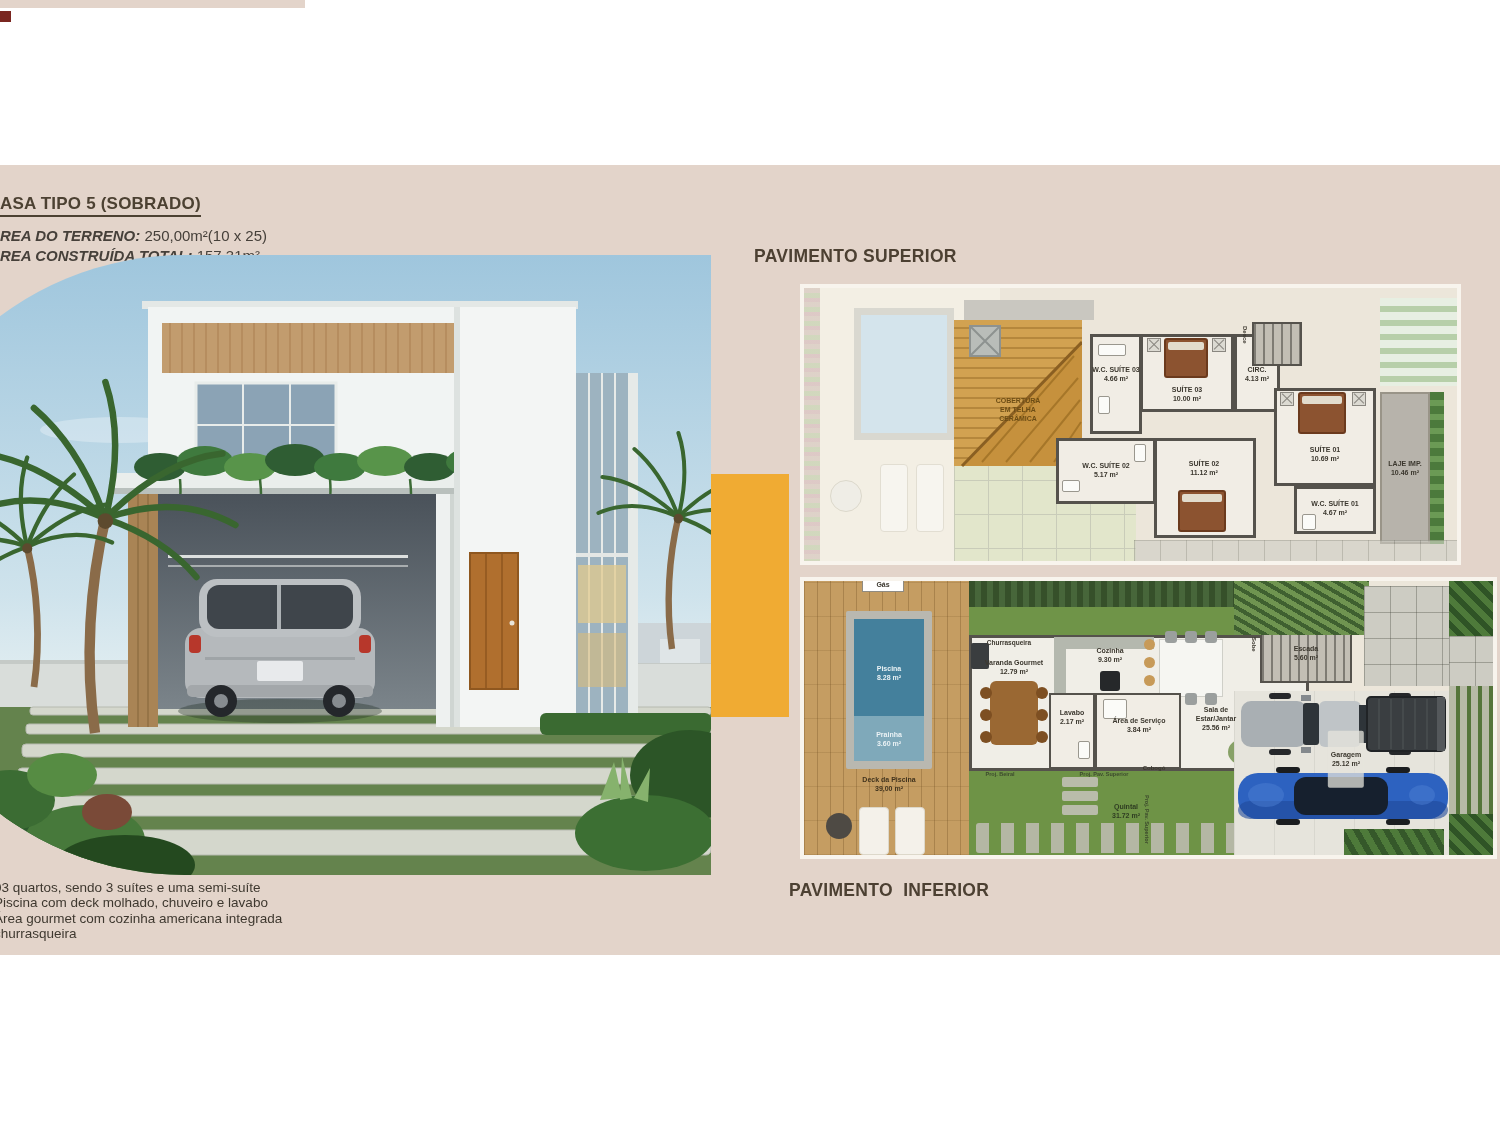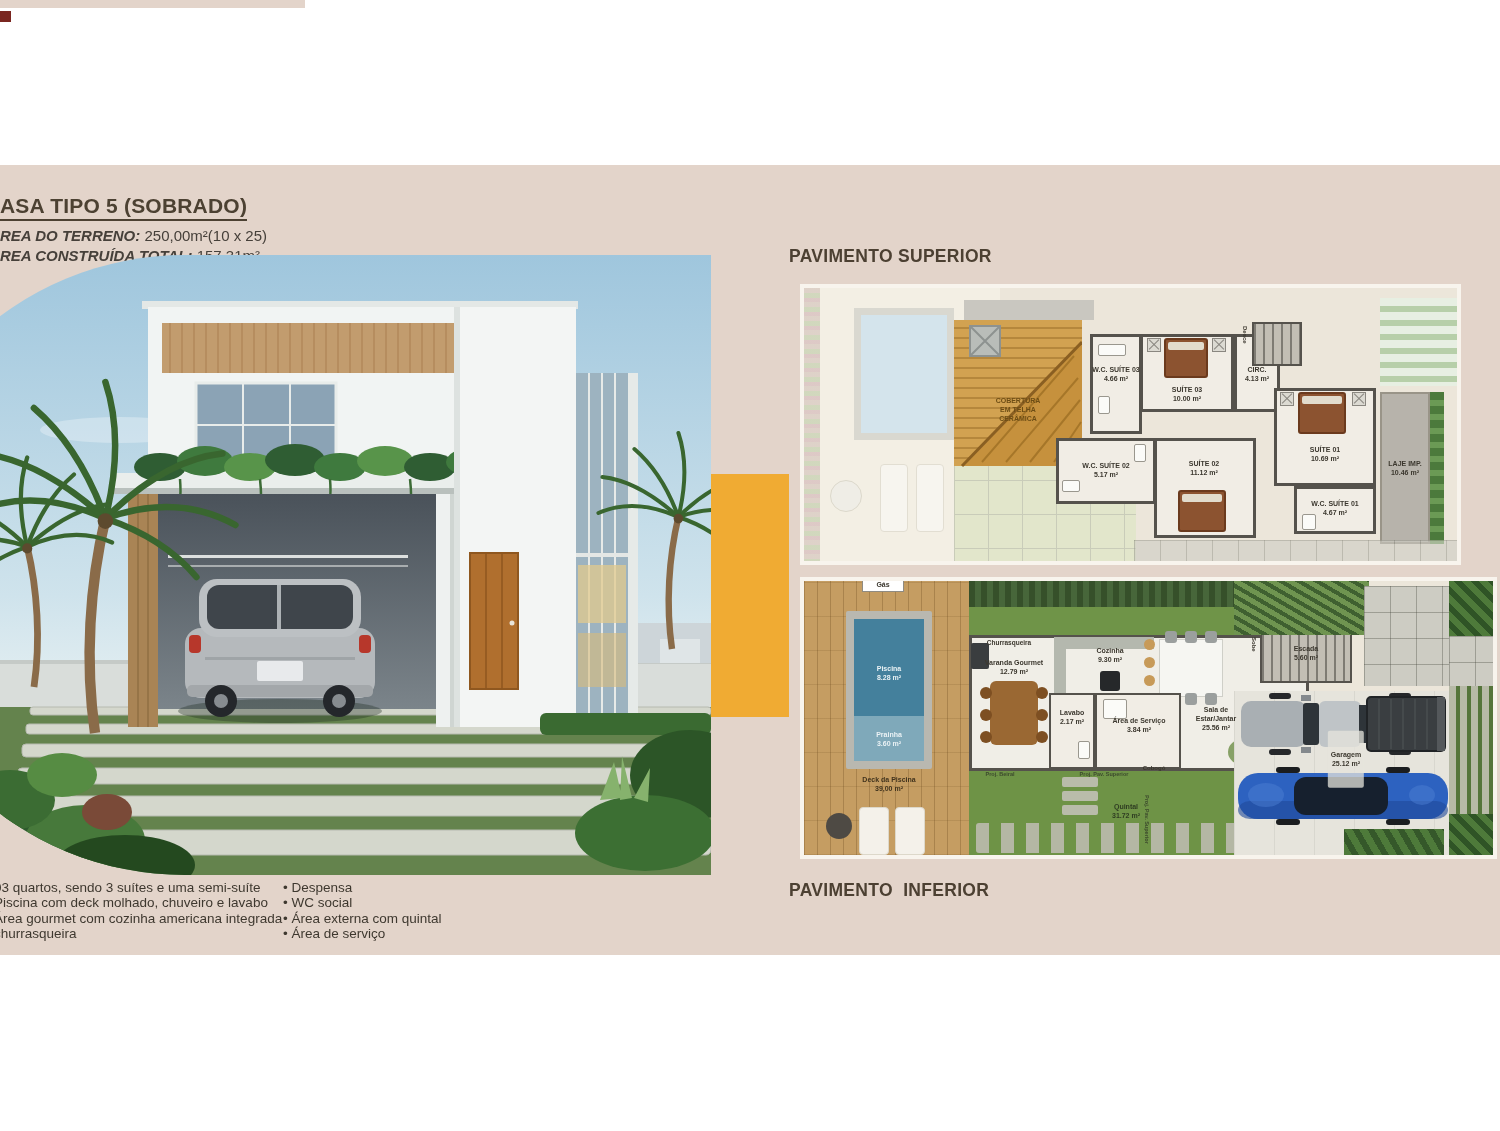--- a/index.html
+++ b/index.html
@@ -6,21 +6,21 @@
   .canvas{position:relative;width:1500px;height:1131px;background:#ffffff;overflow:hidden;
           font-family:"Liberation Sans",sans-serif;color:#4c4132;}
   .abs{position:absolute;}
 
   
   .band{left:0;top:165px;width:1500px;height:790px;background:#e3d4ca;}
   .topstrip{left:0;top:0;width:305px;height:8px;background:#e3d4ca;}
   .maroonsq{left:0;top:11px;width:11px;height:11px;background:#7a2620;}
 
   
-  .title{left:0;top:194px;font-size:21px;font-weight:bold;letter-spacing:.2px;
+  .title{left:0;top:194px;font-size:17px;font-weight:bold;letter-spacing:.2px;
          border-bottom:2.5px solid #4c4132;padding-bottom:1px;color:#4c4132;}
   .specline{font-size:15px;color:#46403a;}
   .specline b{font-style:italic;}
   .spec1{left:0;top:227px;}
   .spec2{left:0;top:247px;}
 
   
   .sechead{font-size:17.5px;font-weight:bold;color:#4c4032;letter-spacing:.3px;white-space:pre;}
 
   
@@ -210,21 +210,21 @@
       <ellipse cx="107" cy="557" rx="25" ry="18" fill="#7a4a38"></ellipse>
       <rect x="540" y="458" width="171" height="22" rx="6" fill="#3a6a31"></rect>
       <ellipse cx="690" cy="520" rx="60" ry="45" fill="#2c5527"></ellipse>
       <ellipse cx="645" cy="578" rx="70" ry="38" fill="#3c6f33"></ellipse>
       <path d="M600,545 l14,-38 l8,36 z M620,545 l2,-44 l10,42 z M634,543 l16,-30 l-2,34 z" fill="#86b26d"></path>
     </g>
   </svg>
 
   <div class="abs orange"></div>
 
-  <div class="abs sechead" style="left:789px;top:246px;">PAVIMENTO SUPERIOR</div>
+  <div class="abs sechead" style="left:754px;top:246px;">PAVIMENTO SUPERIOR</div>
   <div class="abs sechead" style="left:789px;top:880px;">PAVIMENTO  INFERIOR</div>
 
   <div class="abs plan plan-sup">
 
     <div class="abs" style="left:0;top:0;width:196px;height:273px;background:#f3efe4;"></div>
     <div class="abs" style="left:0;top:0;width:16px;height:273px;opacity:.8;background:repeating-linear-gradient(180deg,#d9cbc2 0 5px,#c9d2b4 5px 10px,#d8c0bf 10px 14px);"></div>
     <div class="abs" style="left:50px;top:20px;width:100px;height:132px;background:#d4e4ec;border:7px solid #d9d8d0;box-sizing:border-box;"></div>
     <div class="abs" style="left:76px;top:176px;width:26px;height:66px;background:#f7f5ef;border-radius:4px;border:1px solid #e2ded2;"></div>
     <div class="abs" style="left:112px;top:176px;width:26px;height:66px;background:#f7f5ef;border-radius:4px;border:1px solid #e2ded2;"></div>
     <div class="abs" style="left:26px;top:192px;width:30px;height:30px;border-radius:50%;background:#efede6;border:1px solid #dcd8cb;"></div>
@@ -444,22 +444,14 @@
   </div>
 
   <div class="abs features" style="left:-6px;">
     <ul>
       <li>03 quartos, sendo 3 suítes e uma semi-suíte</li>
       <li>Piscina com deck molhado, chuveiro e lavabo</li>
       <li>Área gourmet com cozinha americana integrada</li>
       <li>churrasqueira</li>
     </ul>
   </div>
-  <div class="abs features" style="left:283px;">
-    <ul class="bulleted">
-      <li>Despensa</li>
-      <li>WC social</li>
-      <li>Área externa com quintal</li>
-      <li>Área de serviço</li>
-    </ul>
-  </div>
 
 </div>
 
 </body></html>

